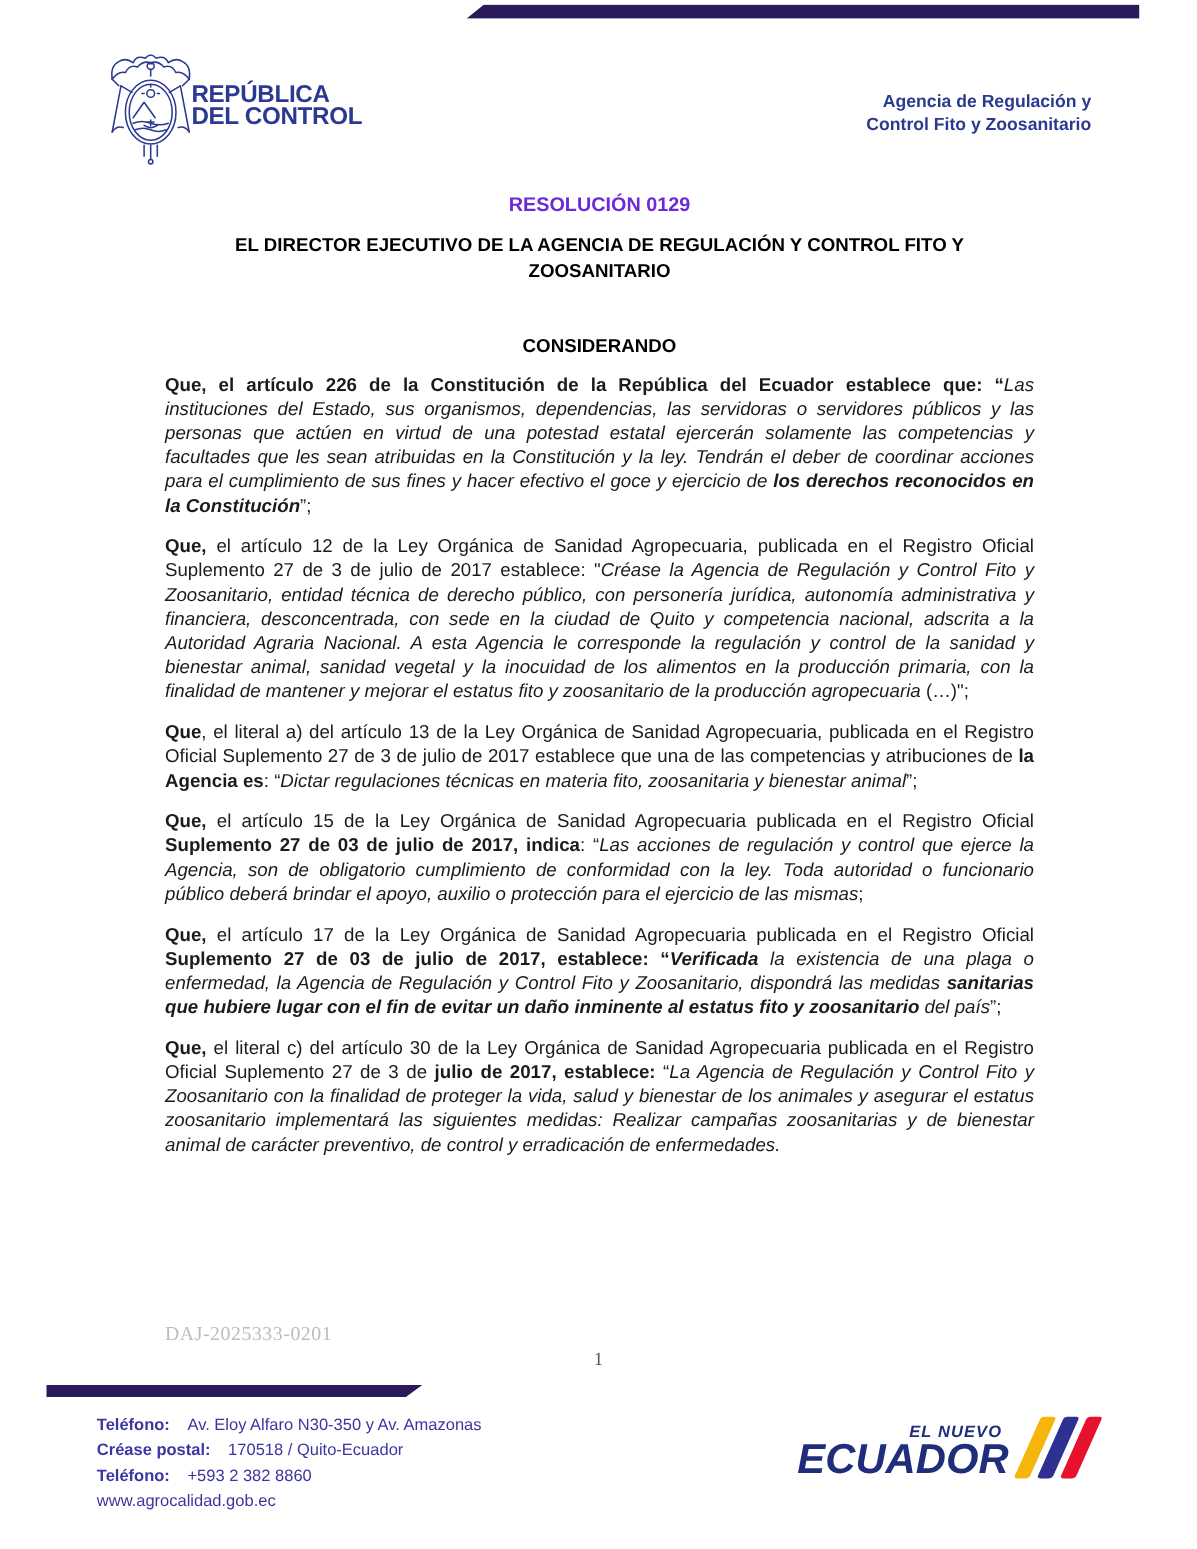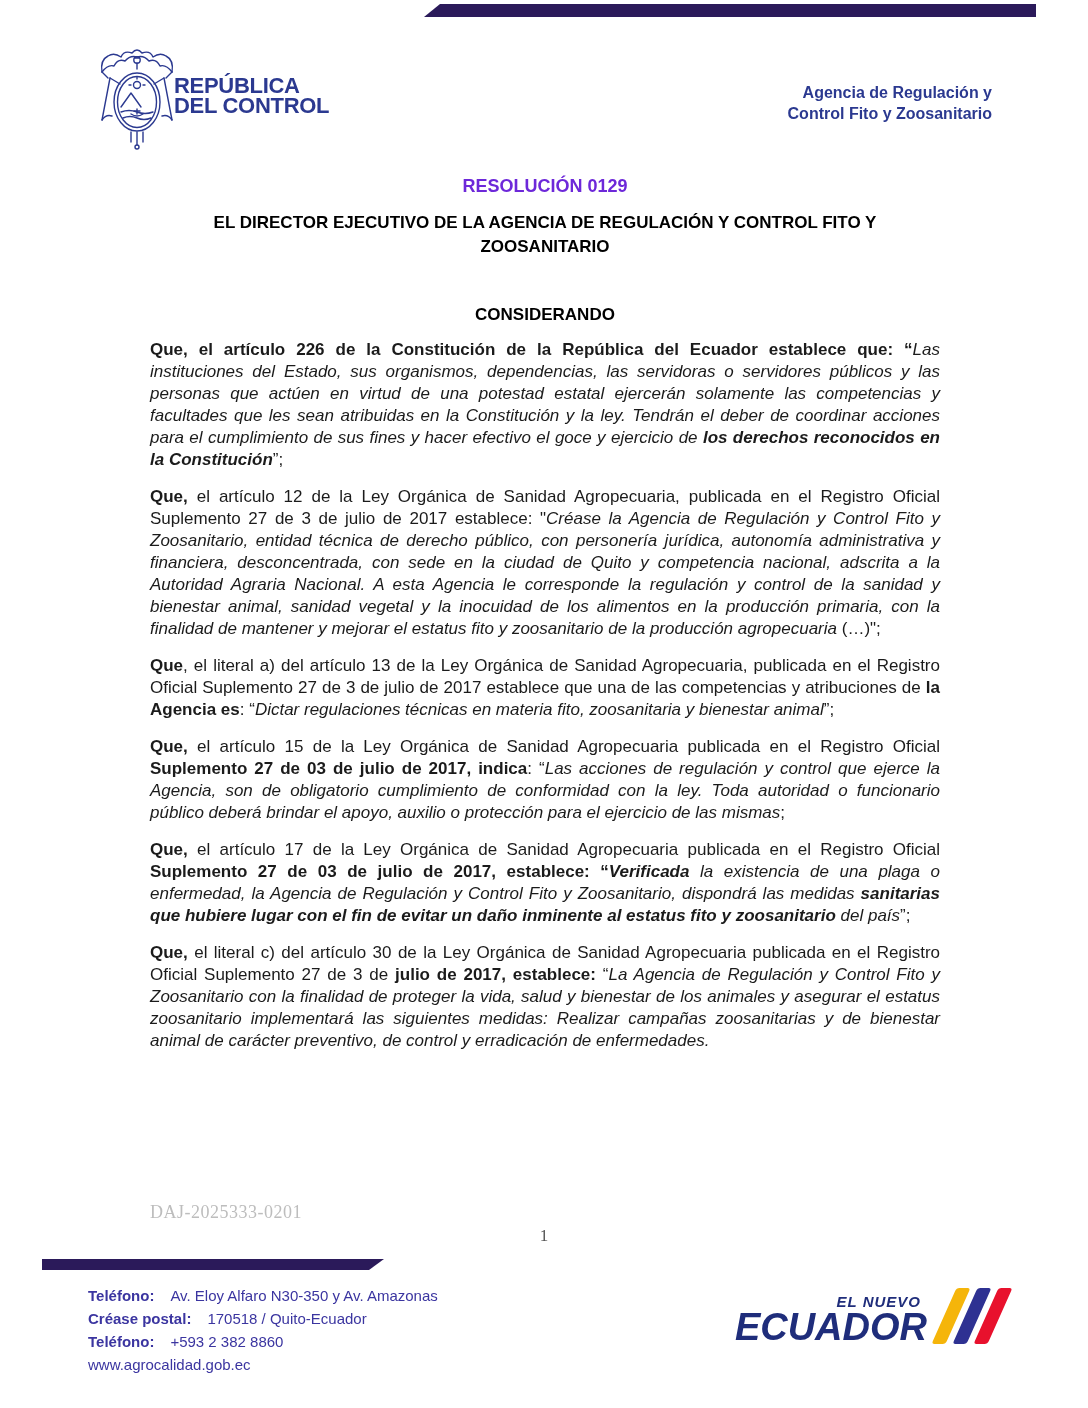--- a/index.html
+++ b/index.html
@@ -82,21 +82,21 @@
   
   .footer-info{
     position:absolute;left:88px;top:1284px;
     font-size:15px;line-height:23px;color:var(--c-footer-text);
   }
   .f-label{font-weight:bold;}
   .f-value{margin-left:16px;}
 
   
   .enlogo{
-    position:absolute;right:88px;top:1288px;
+    position:absolute;right:98px;top:1288px;
     display:flex;align-items:flex-end;
   }
   .enlogo-text{text-align:right;color:var(--c-logo-navy);font-style:italic;font-weight:bold;}
   .el-nuevo{font-size:15px;letter-spacing:1px;line-height:14px;padding-right:6px;}
   .ecuador{font-size:38px;letter-spacing:0;line-height:36px;}
   .stripes{display:flex;margin-left:10px;margin-bottom:1px;}
   .stripe{width:14px;height:56px;transform:skewX(-24deg);border-radius:3px;margin-left:7px;}
   .stripe-yellow{background:var(--c-stripe-yellow);}
   .stripe-blue{background:var(--c-stripe-blue);}
   .stripe-red{background:var(--c-stripe-red);}

